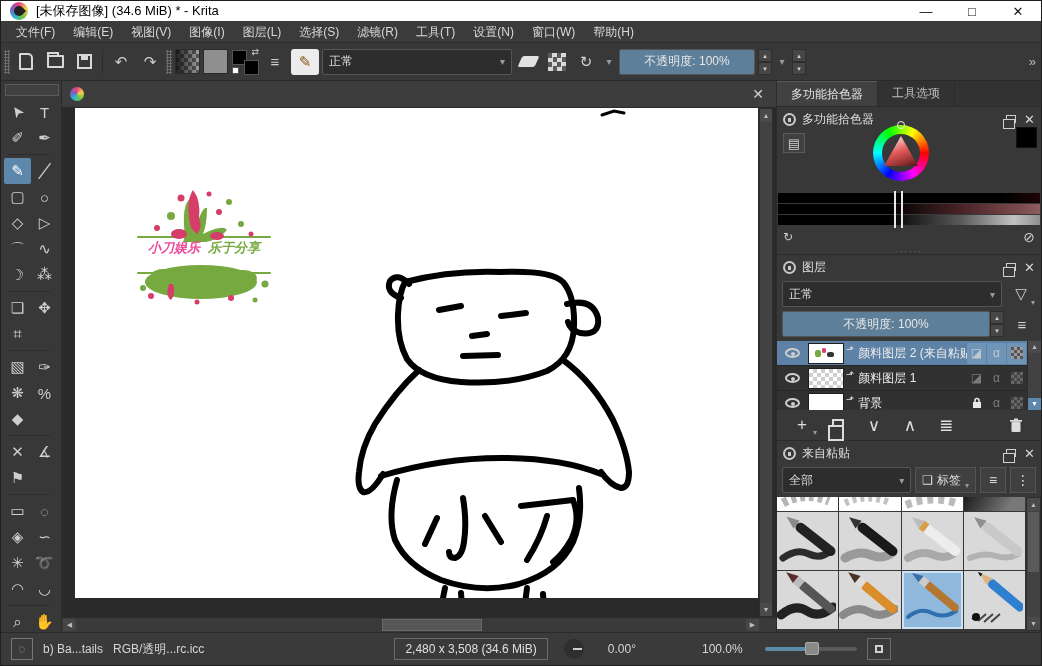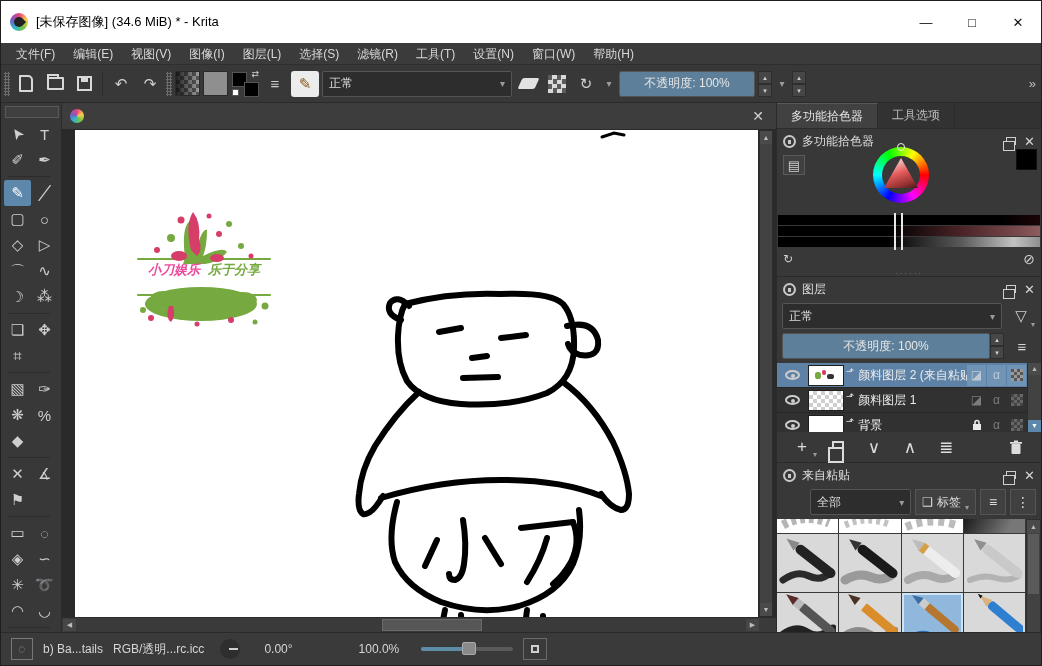--- a/index.html
+++ b/index.html
@@ -5,21 +5,21 @@
   * { margin:0; padding:0; box-sizing:border-box; }
   html,body { width:1042px; height:666px; overflow:hidden; }
   body {
     font-family:"Liberation Sans","DejaVu Sans",sans-serif;
     font-size:12px; color:#d6d6d6; background:#383838;
     position:relative;
   }
   .window { position:absolute; inset:0; display:flex; flex-direction:column; border:1px solid #1f1f1f; }
 
   
-  .titlebar { height:42px; background:#ffffff; color:#000; display:flex; align-items:center; flex:0 0 auto; }
+  .titlebar { height:20px; background:#ffffff; color:#000; display:flex; align-items:center; flex:0 0 auto; }
   .app-icon { width:18px; height:18px; border-radius:50%; margin:0 8px 0 9px;
     background:conic-gradient(#e8427c,#f9d14c,#7ac143,#29b8ce,#7a5cc6,#e8427c); position:relative; }
   .app-icon::after{ content:""; position:absolute; left:4px; top:4px; width:10px; height:10px;
     background:#222; border-radius:50% 0 50% 50%; transform:rotate(45deg); }
   .titlebar .title { font-size:13px; }
   .win-controls { margin-left:auto; display:flex; height:100%; }
   .win-btn { width:46px; height:100%; display:flex; align-items:center; justify-content:center;
     font-size:13px; color:#111; }
 
   
@@ -175,21 +175,21 @@
   .layer-scroll .sb-btn.bottom { position:absolute; bottom:0; left:0; right:0; background:#5d87ab; color:#fff; }
   .layer-toolbar { height:30px; display:flex; align-items:center; gap:2px; padding:0 8px; }
   .lt-btn { width:34px; height:26px; display:flex; align-items:center; justify-content:center; color:#dcdcdc; font-size:17px; position:relative; }
   .lt-btn .dd { position:absolute; right:2px; bottom:1px; font-size:8px; color:#9a9a9a; }
   .dup-ic { width:12px; height:12px; border:2px solid #dcdcdc; position:relative; }
   .dup-ic::before { content:""; position:absolute; left:-6px; top:4px; width:12px; height:12px; border:2px solid #dcdcdc; background:#383838; }
   .lt-trash { margin-left:auto; }
 
   
   .brush-controls { padding:2px 5px; display:flex; align-items:center; gap:4px; }
-  .tag-combo { flex:1;margin-left:28px; }
+  .tag-combo { flex:1; }
   .tag-btn { height:26px; border:1px solid #555; background:#404040; display:flex; align-items:center; gap:4px; padding:0 6px; color:#dcdcdc; position:relative; }
   .tag-btn .dd { font-size:8px; color:#9a9a9a; align-self:flex-end; margin-bottom:2px; }
   .sq-btn2 { width:26px; height:26px; border:1px solid #555; background:#404040; display:flex; align-items:center; justify-content:center; color:#dcdcdc; font-size:14px; }
   .preset-area { position:relative; height:134px; margin-top:2px; overflow:hidden; }
   .preset-grid { margin-right:16px; display:grid; grid-template-columns:repeat(4,1fr); gap:1px; transform:translateY(-44px); }
   .preset-cell { height:58px; background:#d9d9d9; position:relative; overflow:hidden; }
   .preset-cell.dark { background:linear-gradient(120deg,#111 20%,#777 80%); }
   .preset-cell.eraser { background:#fff; }
   .preset-cell.selected { background:#8fb8dc; outline:2px solid #cfe3f5; outline-offset:-2px; }
   .preset-scroll { position:absolute; right:0; top:0; bottom:0; width:15px; background:#424242; border:1px solid #2d2d2d; }
@@ -788,20 +788,21 @@
         </div>
 
       </div>
     </div>
   </div>
 
   <div class="statusbar" data-name="statusbar">
     <div class="sel-display" data-name="selection-display-button">◌</div>
     <div data-name="current-brush-name">b) Ba...tails</div>
     <div data-name="color-profile-label">RGB/透明...rc.icc</div>
+    <div class="dims-box" data-name="image-dimensions">2,480 x 3,508 (34.6 MiB)</div>
     <div class="dial" data-name="rotation-dial"></div>
     <div class="angle-text" data-name="rotation-angle">0.00°</div>
     <div class="zoom-text" data-name="zoom-level">100.0%</div>
     <div class="zoom-slider" data-name="zoom-slider">
       <div class="zfill" data-name="zoom-slider-fill"></div>
       <div class="zhandle" data-name="zoom-slider-handle"></div>
     </div>
     <div class="zoom-btn" data-name="reset-zoom-button">
         <i data-name="reset-zoom-icon"></i>
       </div>

